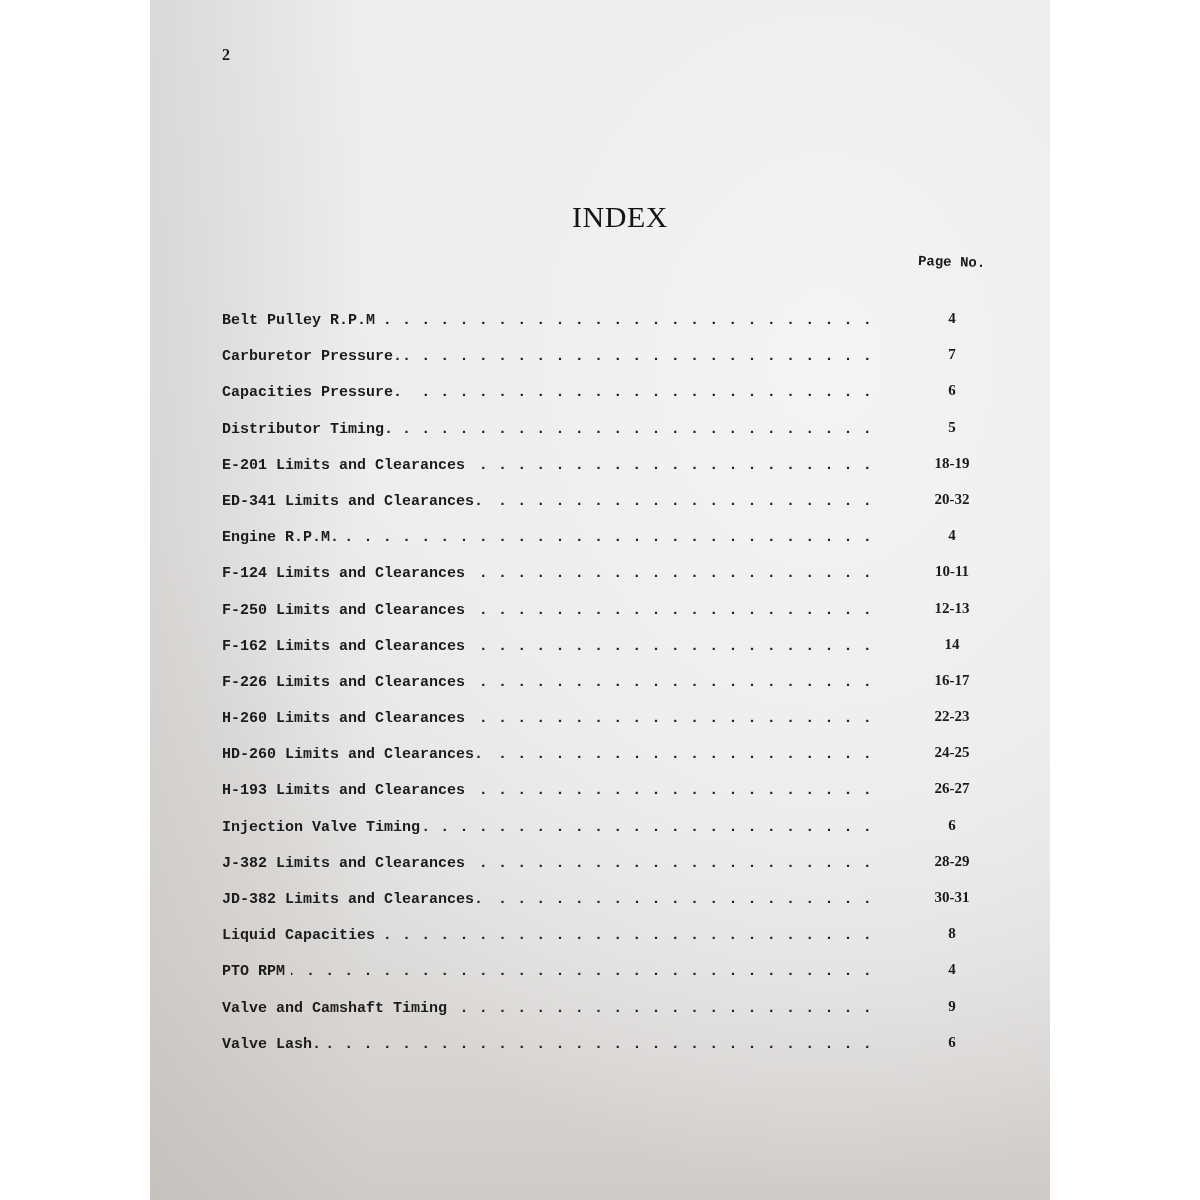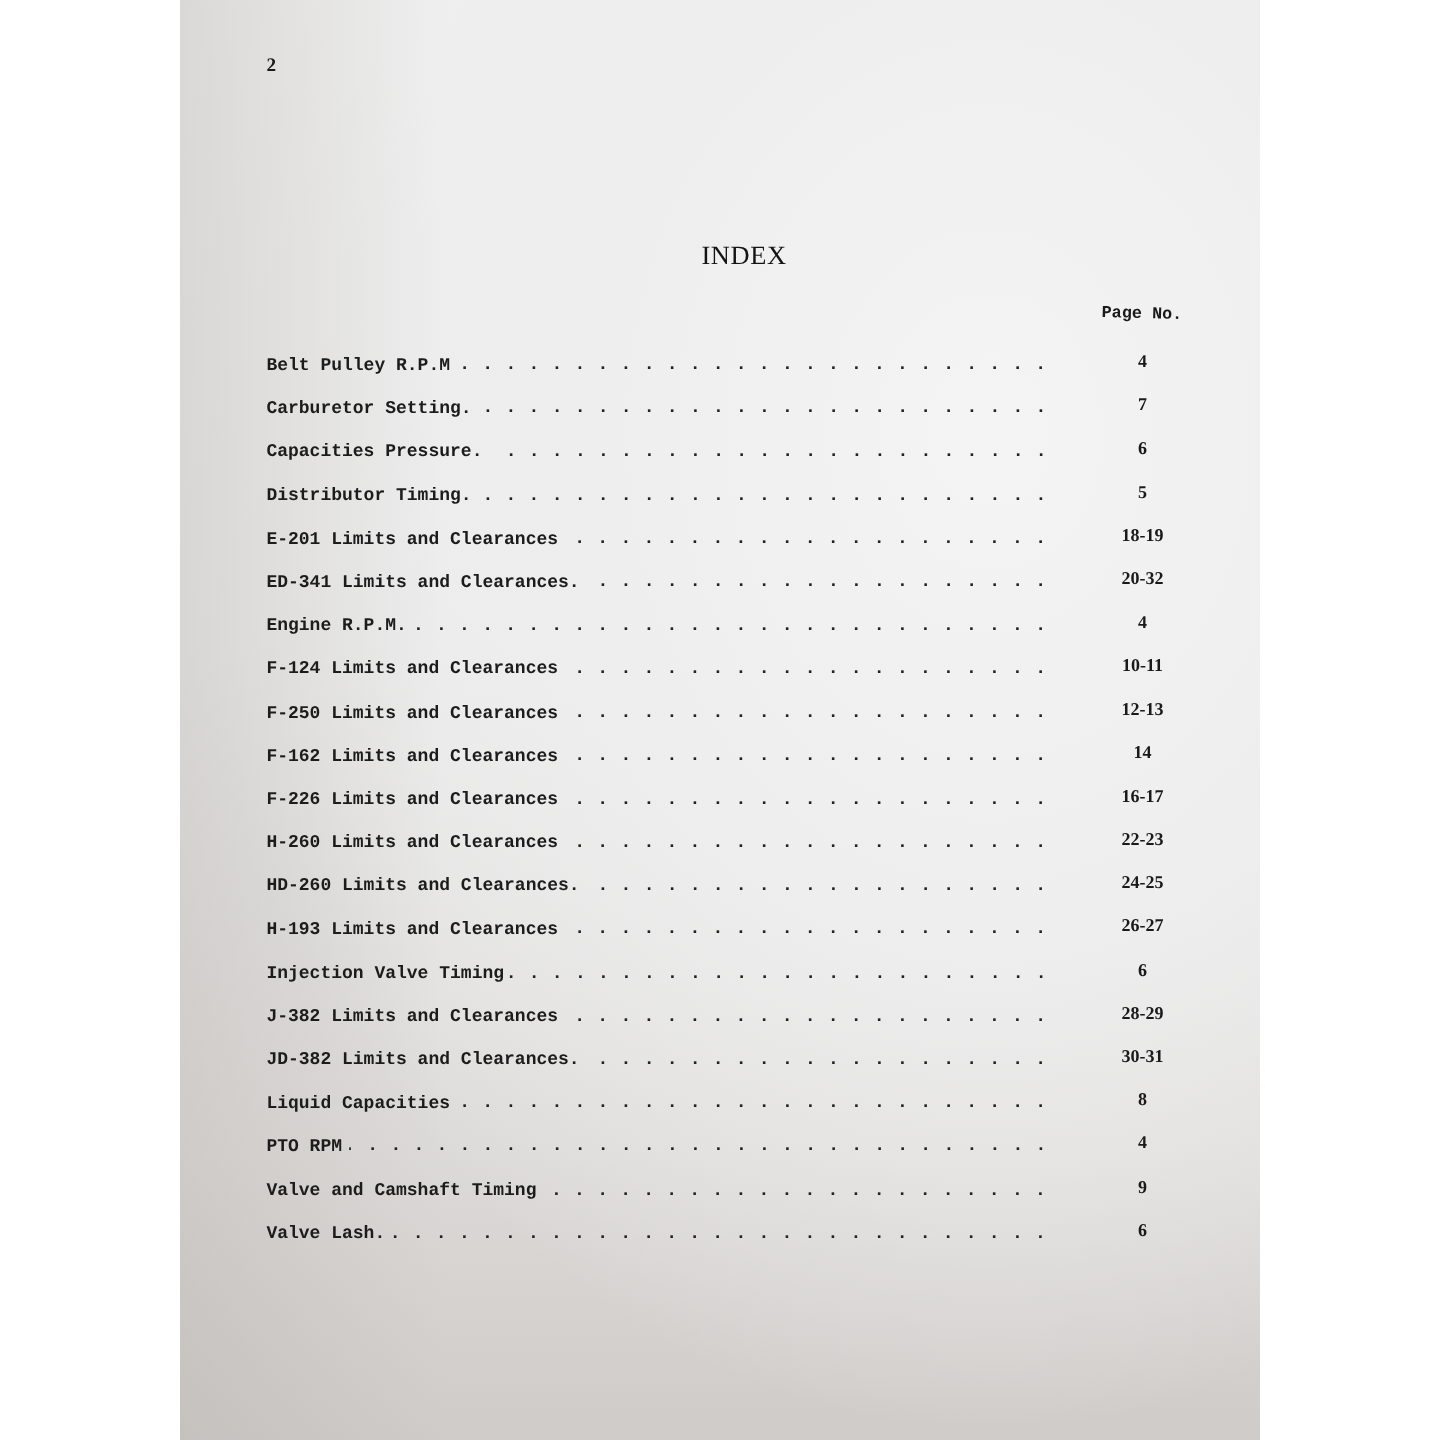--- a/index.html
+++ b/index.html
@@ -37,38 +37,38 @@
       font-size: 16px;
       color: #1a1a1a;
     }
     .title {
       position: absolute;
       left: 0;
       width: 940px;
       top: 200px;
       text-align: center;
       font-family: "Liberation Serif", serif;
-      font-size: 22px;
+      font-size: 30px;
       letter-spacing: 0.5px;
       color: #141414;
     }
     .col-header {
       position: absolute;
       left: 768px;
       top: 254px;
       font-family: "Liberation Mono", monospace;
       font-weight: bold;
       font-size: 14px;
       color: #1a1a1a;
       transform: rotate(1.5deg);
     }
     .entries {
       position: absolute;
       left: 72px;
-      top: 294px;
+      top: 310px;
       width: 800px;
     }
     .entry {
       position: relative;
       height: 36.2px;
       font-family: "Liberation Mono", monospace;
       font-weight: bold;
       font-size: 15px;
       color: #1c1c1c;
       white-space: nowrap;
@@ -107,21 +107,21 @@
   <div class="title">INDEX</div>
   <div class="col-header">Page No.</div>
 
   <div class="entries">
     <div class="entry">
         <span class="label">Belt Pulley R.P.M</span>
         <span class="leader" style="left: 159px; right: auto; width: 501px; direction: rtl;">............................</span>
         <span class="pg">4</span>
       </div>
     <div class="entry">
-        <span class="label">Carburetor Setting.</span>
+        <span class="label">Carburetor Pressure.</span>
         <span class="leader" style="left: 177px; right: auto; width: 483px; direction: rtl;">...........................</span>
         <span class="pg">7</span>
       </div>
     <div class="entry">
         <span class="label">Capacities Pressure.</span>
         <span class="leader" style="left: 195px; right: auto; width: 465px; direction: rtl;">..........................</span>
         <span class="pg">6</span>
       </div>
     <div class="entry">
         <span class="label">Distributor Timing.</span>

